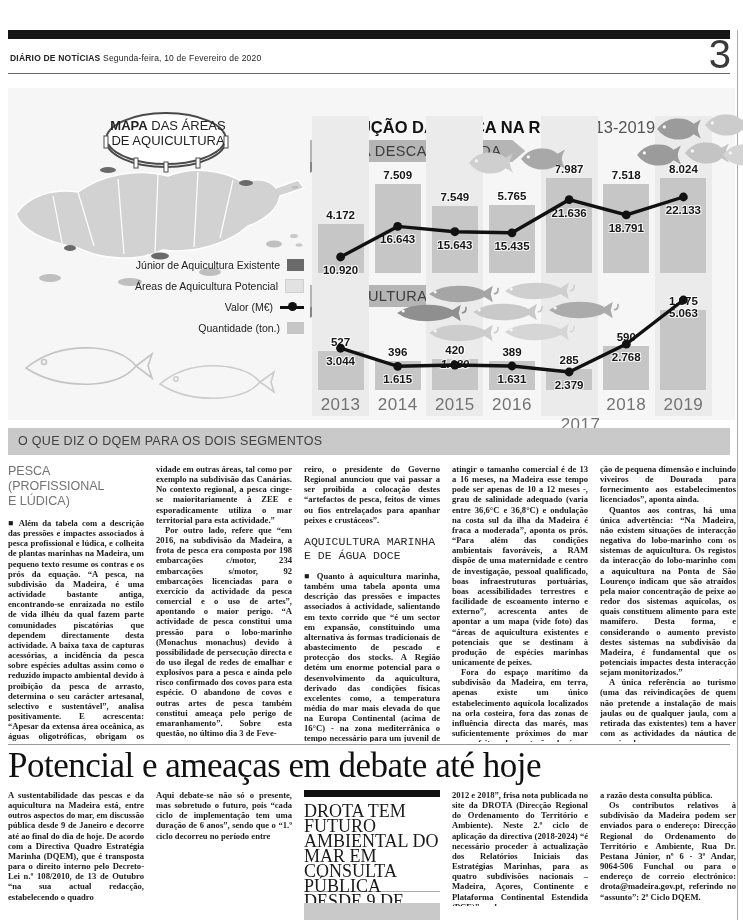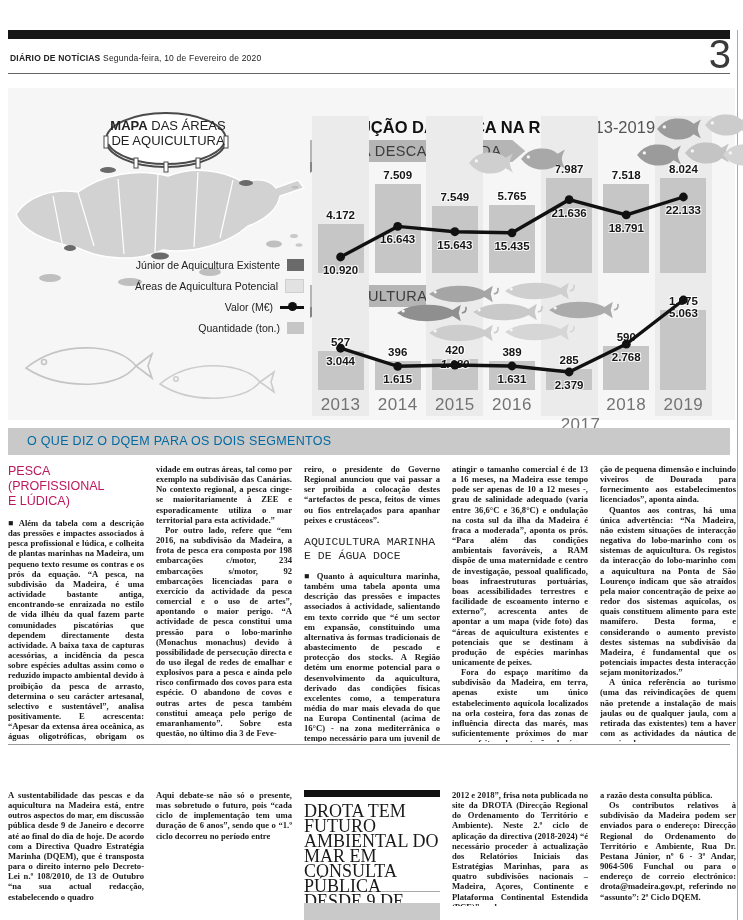--- a/index.html
+++ b/index.html
@@ -40,29 +40,29 @@
   .bar{position:absolute;background:#c6c6c6;}
   .blabel,.llabel{position:absolute;font-weight:700;font-size:11.5px;color:#161616;text-align:center;
      text-shadow:-1px -1px 0 rgba(255,255,255,.75),1px -1px 0 rgba(255,255,255,.75),
                  -1px 1px 0 rgba(255,255,255,.75),1px 1px 0 rgba(255,255,255,.75);}
   .year{position:absolute;font-size:17px;color:#737373;text-align:center;letter-spacing:.5px;}
   #chart-lines{position:absolute;left:0;top:0;pointer-events:none;}
   .fish{position:absolute;}
 
   
   .banner{position:absolute;left:8px;top:428px;width:722px;height:27px;background:#c9c9c9;
-          font-size:12.5px;font-weight:500;color:#0369a1;line-height:27px;padding-left:19px;
+          font-size:12.5px;font-weight:500;color:#404040;line-height:27px;padding-left:10px;
           box-sizing:border-box;letter-spacing:.3px;}
   .col{position:absolute;width:136px;font-family:"Liberation Serif",serif;font-size:8.6px;
        line-height:10.15px;text-align:justify;color:#1a1a1a;overflow:hidden;}
   .dqem-col{top:464px;height:278px;}
   .col p{margin:0 0 0 0;font-weight:bold;}
   .col p + p{text-indent:9px;}
   .col-heading{font-family:"Liberation Sans",sans-serif;font-size:12.5px;line-height:15px;
-               color:#be185d;margin:0 0 9px 0;font-weight:400;}
+               color:#737373;margin:0 0 9px 0;font-weight:400;}
   .col-subhead{font-family:Liberation Mono, monospace;font-size:11.5px;line-height:14px;
                color:#2b2b2b;margin:10px 0 8px 0;font-weight:400;}
 
   .mid-rule{position:absolute;left:8px;top:744px;width:722px;height:1px;background:#999;}
   .headline{position:absolute;left:8px;top:747px;width:722px;font-family:"Liberation Serif",serif;
             font-size:35px;line-height:38px;color:#101010;letter-spacing:-.5px;white-space:nowrap;}
 
   .story-col{top:790px;height:116px;}
   .drota-box{position:absolute;left:304px;top:790px;width:136px;height:101px;border-bottom:1px solid #aaa;}
   .drota-bar{height:7px;background:#111;margin-bottom:7px;}
@@ -325,20 +325,21 @@
     <p>atingir o tamanho comercial é de 13 a 16 meses, na Madeira esse tempo pode ser apenas de 10 a 12 meses -, grau de salinidade adequado (varia entre 36,6°C e 36,8°C) e ondulação na costa sul da ilha da Madeira é fraca a moderada”, aponta os prós. “Para além das condições ambientais favoráveis, a RAM dispõe de uma maternidade e centro de investigação, pessoal qualificado, boas infraestruturas portuárias, boas acessibilidades terrestres e facilidade de escoamento interno e externo”, acrescenta antes de apontar a um mapa (vide foto) das “áreas de aquicultura existentes e potenciais que se destinam à produção de espécies marinhas unicamente de peixes.</p>
     <p>Fora do espaço marítimo da subdivisão da Madeira, em terra, apenas existe um único estabelecimento aquícola localizados na orla costeira, fora das zonas de influência directa das marés, mas suficientemente próximos do mar para efeitos de captação de água. Trata-se de um estabelecimento de investiga-</p>
   </div>
   <div class="col dqem-col" style="left:600px;">
     <p>ção de pequena dimensão e incluindo viveiros de Dourada para fornecimento aos estabelecimentos licenciados”, aponta ainda.</p>
     <p>Quantos aos contras, há uma única advertência: “Na Madeira, não existem situações de interacção negativa do lobo-marinho com os sistemas de aquicultura. Os registos da interacção do lobo-marinho com a aquicultura na Ponta de São Lourenço indicam que são atraídos pela maior concentração de peixe ao redor dos sistemas aquícolas, os quais constituem alimento para este mamífero. Desta forma, e considerando o aumento previsto destes sistemas na subdivisão da Madeira, é fundamental que os potenciais impactes desta interacção sejam monitorizados.”</p>
     <p>A única referência ao turismo (uma das reivindicações de quem não pretende a instalação de mais jaulas ou de qualquer jaula, com a retirada das existentes) tem a haver com as actividades da náutica de recreio e lazer.</p>
   </div>
 
   <div class="mid-rule"></div>
+  <h1 class="headline" style="margin:0;font-weight:400;">Potencial e ameaças em debate até hoje</h1>
 
   <div class="col story-col" style="left:8px;">
     <p>A sustentabilidade das pescas e da aquicultura na Madeira está, entre outros aspectos do mar, em discussão pública desde 9 de Janeiro e decorre até ao final do dia de hoje. De acordo com a Directiva Quadro Estratégia Marinha (DQEM), que é transposta para o direito interno pelo Decreto-Lei n.º 108/2010, de 13 de Outubro “na sua actual redacção, estabelecendo o quadro</p>
   </div>
   <div class="col story-col" style="left:156px;">
     <p>Aqui debate-se não só o presente, mas sobretudo o futuro, pois “cada ciclo de implementação tem uma duração de 6 anos”, sendo que o “1.º ciclo decorreu no período entre</p>
   </div>
   <div class="drota-box">
     <div class="drota-bar"></div>
     <div class="drota-text">DROTA TEM FUTURO AMBIENTAL DO MAR EM CONSULTA PÚBLICA DESDE 9 DE JANEIRO</div>

